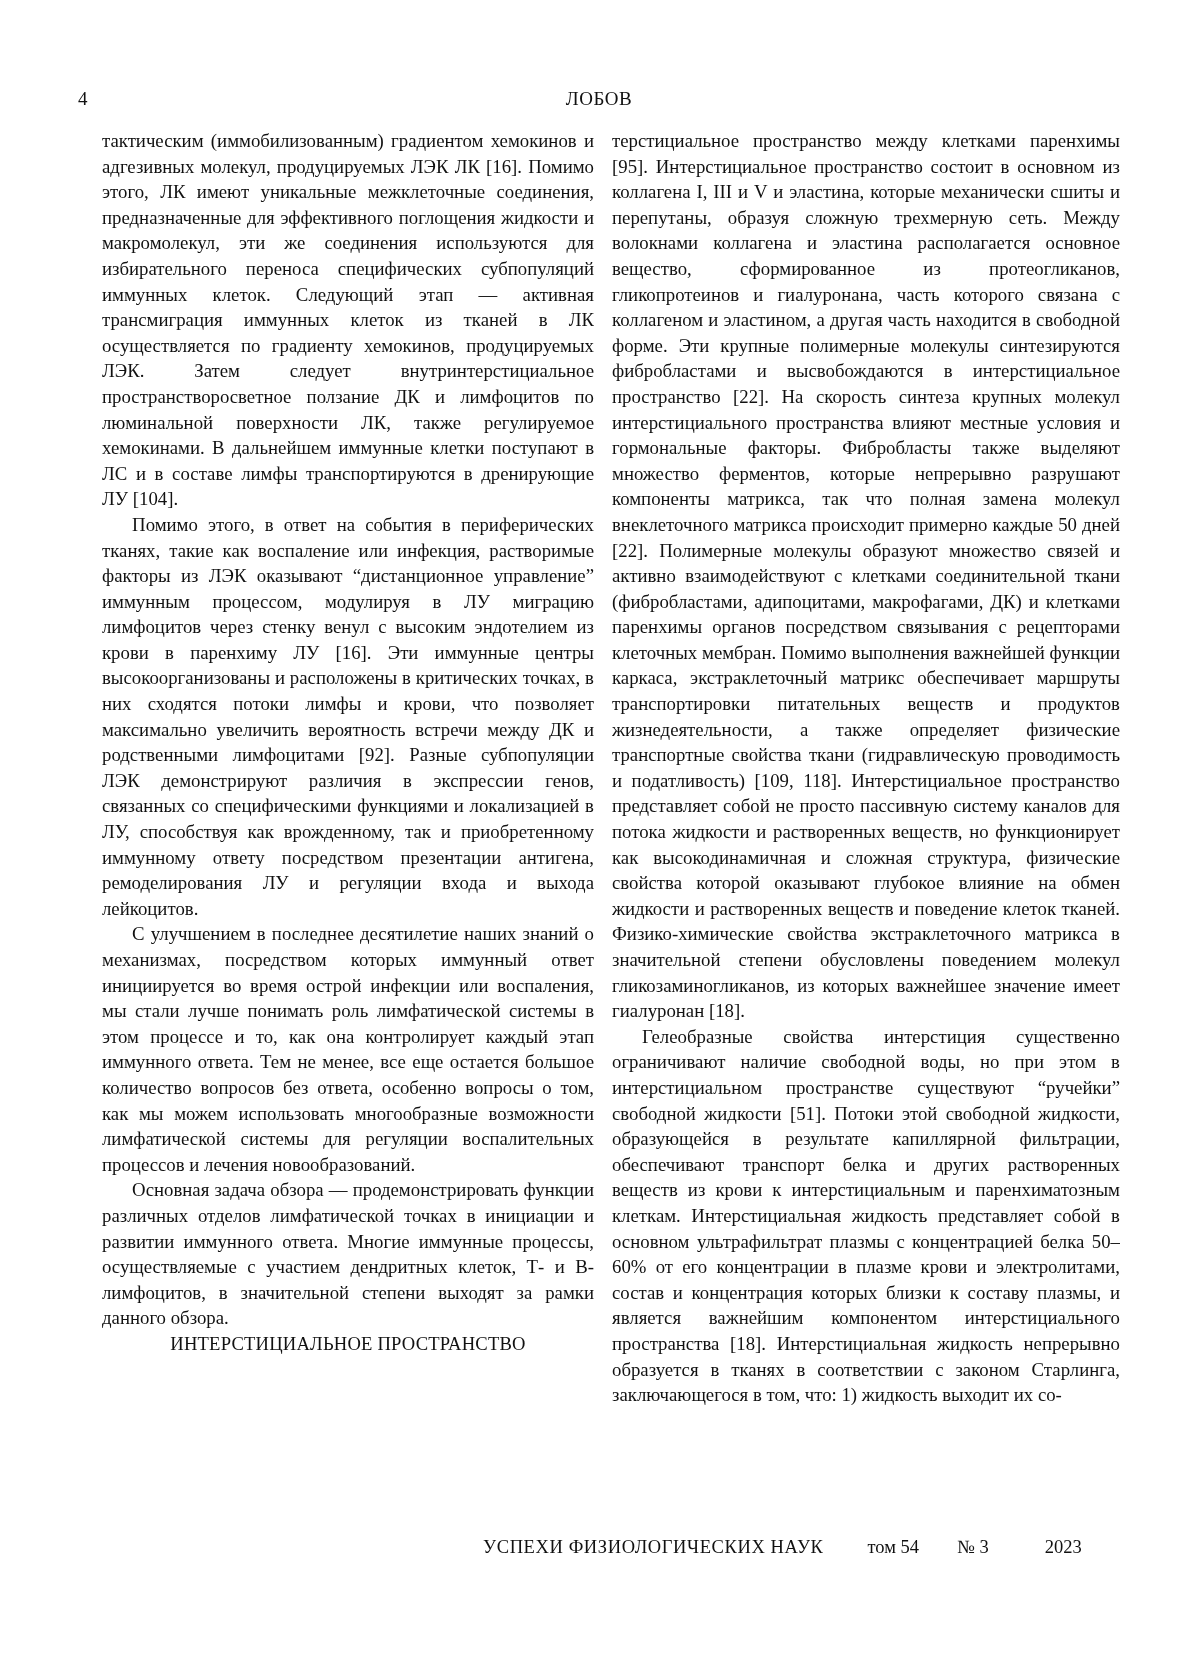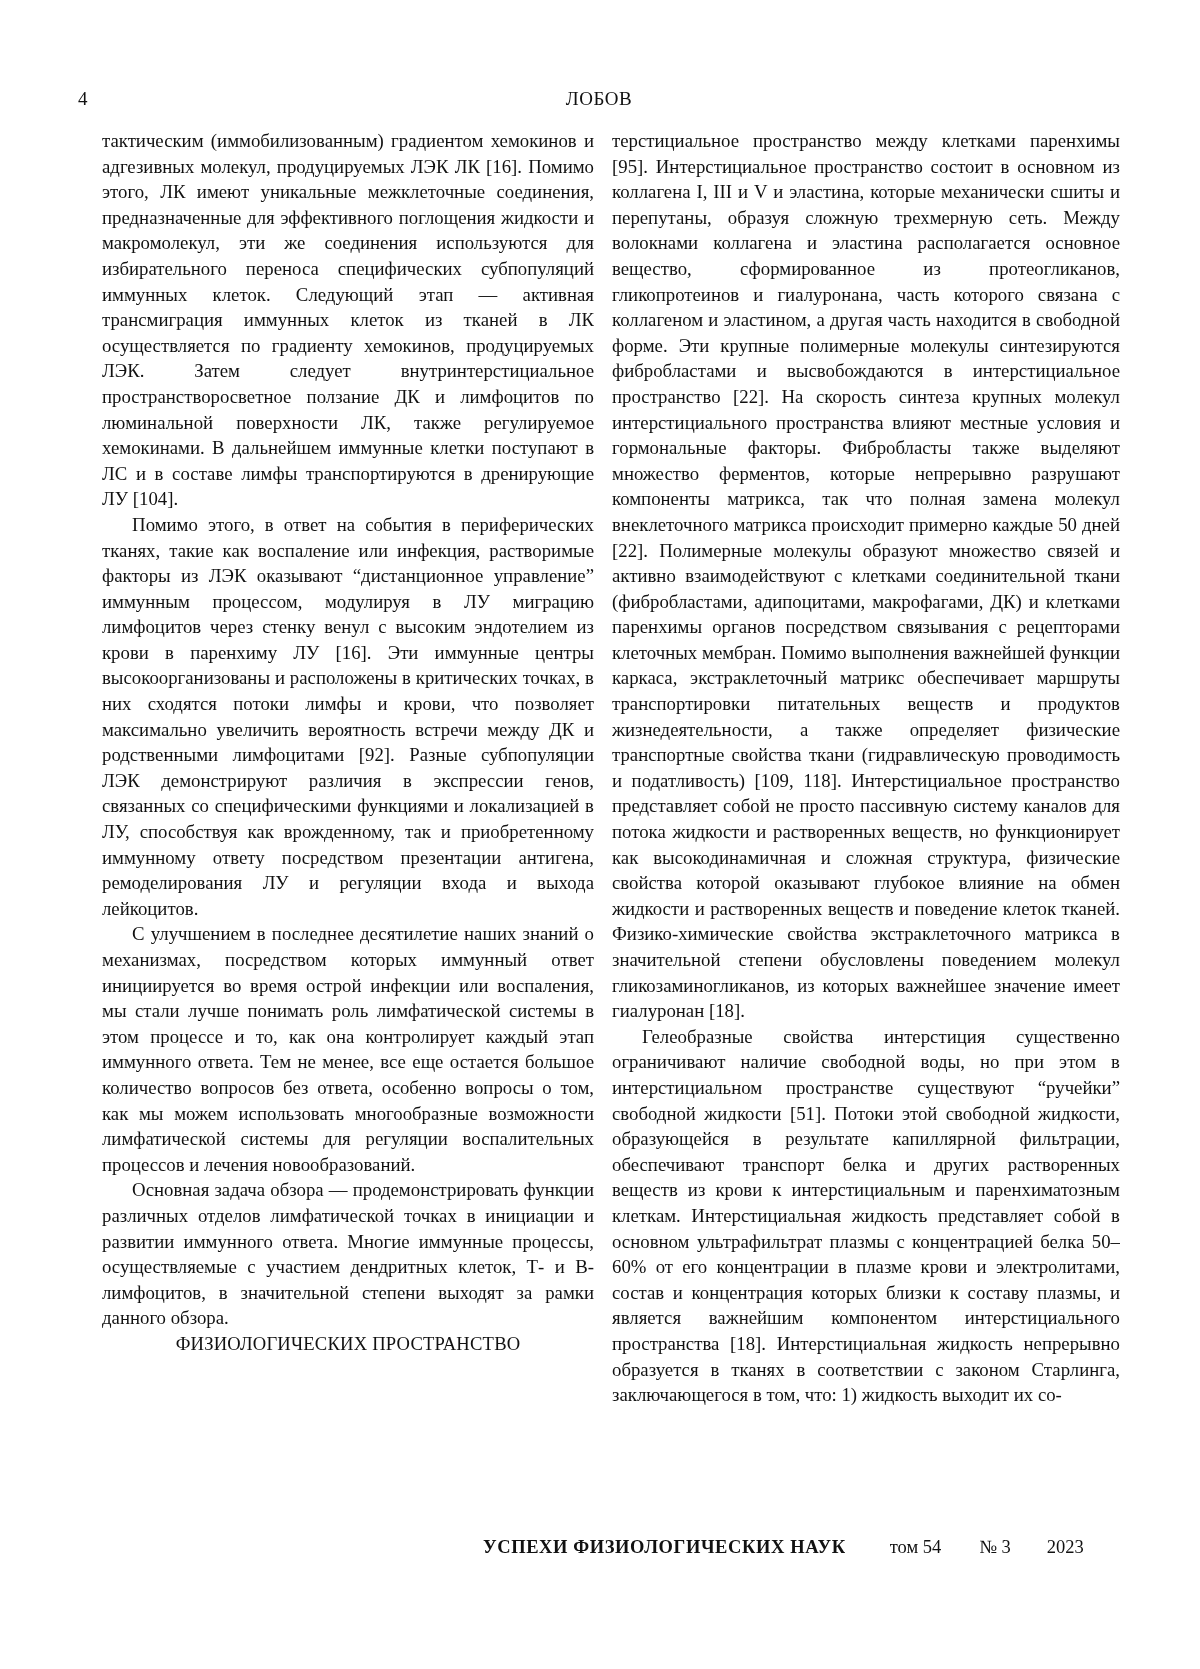--- a/index.html
+++ b/index.html
@@ -62,41 +62,41 @@
   }
   .footer {
     position: absolute;
     top: 1537px;
     left: 483px;
     display: flex;
     align-items: baseline;
     font-size: 18.5px;
     white-space: nowrap;
   }
-  .footer .journal { letter-spacing: 0.6px; font-weight: bold; }
+  .footer .journal { letter-spacing: 0.6px; }
   .footer .vol  { margin-left: 44px; }
   .footer .num  { margin-left: 38px; }
-  .footer .year { margin-left: 36px; text-align: center; }
+  .footer .year { margin-left: 56px; text-align: center; }
 </style>
 </head>
 <body>
 
 <div class="page">
 
   <div class="running-head">
     <span class="page-number">4</span>
     <span class="author">ЛОБОВ</span>
   </div>
 
   <div class="col col-left">
     <p>тактическим (иммобилизованным) градиентом хемокинов и адгезивных молекул, продуцируемых ЛЭК ЛК [16]. Помимо этого, ЛК имеют уникальные межклеточные соединения, предназначенные для эффективного поглощения жидкости и макромолекул, эти же соединения используются для избирательного переноса специфических субпопуляций иммунных клеток. Следующий этап — активная трансмиграция иммунных клеток из тканей в ЛК осуществляется по градиенту хемокинов, продуцируемых ЛЭК. Затем следует внутринтерстициальное пространстворосветное ползание ДК и лимфоцитов по люминальной поверхности ЛК, также регулируемое хемокинами. В дальнейшем иммунные клетки поступают в ЛС и в составе лимфы транспортируются в дренирующие ЛУ [104].</p>
     <p class="indent">Помимо этого, в ответ на события в периферических тканях, такие как воспаление или инфекция, растворимые факторы из ЛЭК оказывают “дистанционное управление” иммунным процессом, модулируя в ЛУ миграцию лимфоцитов через стенку венул с высоким эндотелием из крови в паренхиму ЛУ [16]. Эти иммунные центры высокоорганизованы и расположены в критических точках, в них сходятся потоки лимфы и крови, что позволяет максимально увеличить вероятность встречи между ДК и родственными лимфоцитами [92]. Разные субпопуляции ЛЭК демонстрируют различия в экспрессии генов, связанных со специфическими функциями и локализацией в ЛУ, способствуя как врожденному, так и приобретенному иммунному ответу посредством презентации антигена, ремоделирования ЛУ и регуляции входа и выхода лейкоцитов.</p>
     <p class="indent">С улучшением в последнее десятилетие наших знаний о механизмах, посредством которых иммунный ответ инициируется во время острой инфекции или воспаления, мы стали лучше понимать роль лимфатической системы в этом процессе и то, как она контролирует каждый этап иммунного ответа. Тем не менее, все еще остается большое количество вопросов без ответа, особенно вопросы о том, как мы можем использовать многообразные возможности лимфатической системы для регуляции воспалительных процессов и лечения новообразований.</p>
     <p class="indent">Основная задача обзора — продемонстрировать функции различных отделов лимфатической точках в инициации и развитии иммунного ответа. Многие иммунные процессы, осуществляемые с участием дендритных клеток, Т- и В-лимфоцитов, в значительной степени выходят за рамки данного обзора.</p>
-    <p class="section-heading">ФИЗИОЛОГИЧЕСКИХ ПРОСТРАНСТВО</p>
+    <p class="section-heading">ИНТЕРСТИЦИАЛЬНОЕ ПРОСТРАНСТВО</p>
   </div>
 
   <div class="col col-right">
     <p>терстициальное пространство между клетками паренхимы [95]. Интерстициальное пространство состоит в основном из коллагена I, III и V и эластина, которые механически сшиты и перепутаны, образуя сложную трехмерную сеть. Между волокнами коллагена и эластина располагается основное вещество, сформированное из протеогликанов, гликопротеинов и гиалуронана, часть которого связана с коллагеном и эластином, а другая часть находится в свободной форме. Эти крупные полимерные молекулы синтезируются фибробластами и высвобождаются в интерстициальное пространство [22]. На скорость синтеза крупных молекул интерстициального пространства влияют местные условия и гормональные факторы. Фибробласты также выделяют множество ферментов, которые непрерывно разрушают компоненты матрикса, так что полная замена молекул внеклеточного матрикса происходит примерно каждые 50 дней [22]. Полимерные молекулы образуют множество связей и активно взаимодействуют с клетками соединительной ткани (фибробластами, адипоцитами, макрофагами, ДК) и клетками паренхимы органов посредством связывания с рецепторами клеточных мембран. Помимо выполнения важнейшей функции каркаса, экстраклеточный матрикс обеспечивает маршруты транспортировки питательных веществ и продуктов жизнедеятельности, а также определяет физические транспортные свойства ткани (гидравлическую проводимость и податливость) [109, 118]. Интерстициальное пространство представляет собой не просто пассивную систему каналов для потока жидкости и растворенных веществ, но функционирует как высокодинамичная и сложная структура, физические свойства которой оказывают глубокое влияние на обмен жидкости и растворенных веществ и поведение клеток тканей. Физико-химические свойства экстраклеточного матрикса в значительной степени обусловлены поведением молекул гликозаминогликанов, из которых важнейшее значение имеет гиалуронан [18].</p>
     <p class="indent gap-before">Гелеобразные свойства интерстиция существенно ограничивают наличие свободной воды, но при этом в интерстициальном пространстве существуют “ручейки” свободной жидкости [51]. Потоки этой свободной жидкости, образующейся в результате капиллярной фильтрации, обеспечивают транспорт белка и других растворенных веществ из крови к интерстициальным и паренхиматозным клеткам. Интерстициальная жидкость представляет собой в основном ультрафильтрат плазмы с концентрацией белка 50–60% от его концентрации в плазме крови и электролитами, состав и концентрация которых близки к составу плазмы, и является важнейшим компонентом интерстициального пространства [18]. Интерстициальная жидкость непрерывно образуется в тканях в соответствии с законом Старлинга, заключающегося в том, что: 1) жидкость выходит их со-</p>
   </div>
 
   <div class="footer">
     <span class="journal">УСПЕХИ ФИЗИОЛОГИЧЕСКИХ НАУК</span>
     <span class="vol">том 54</span>

